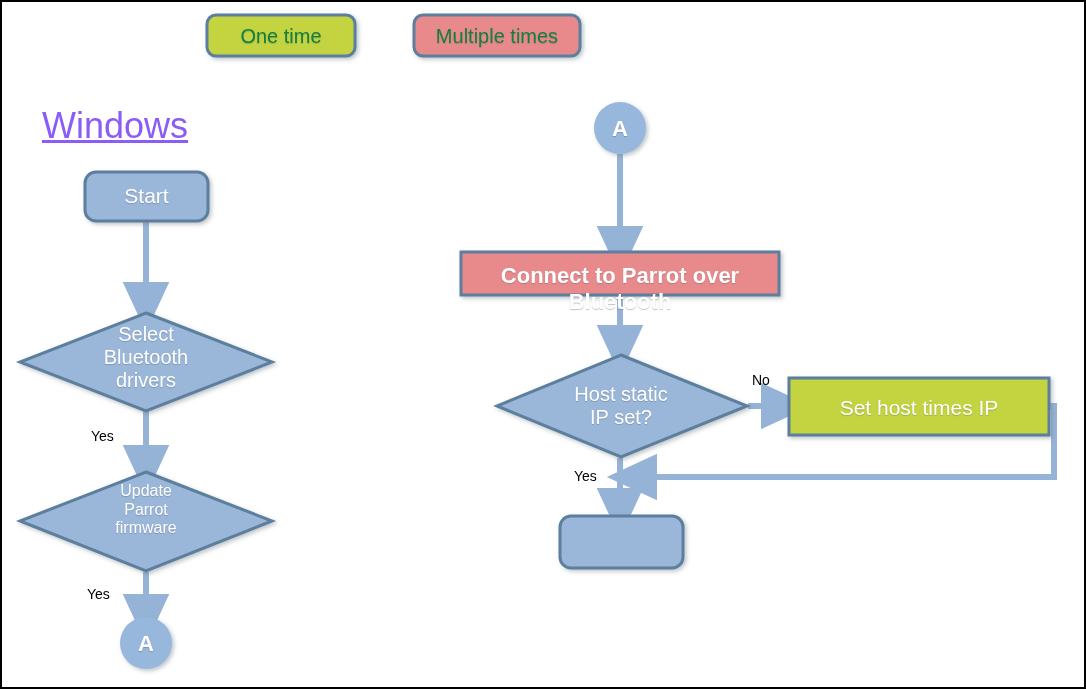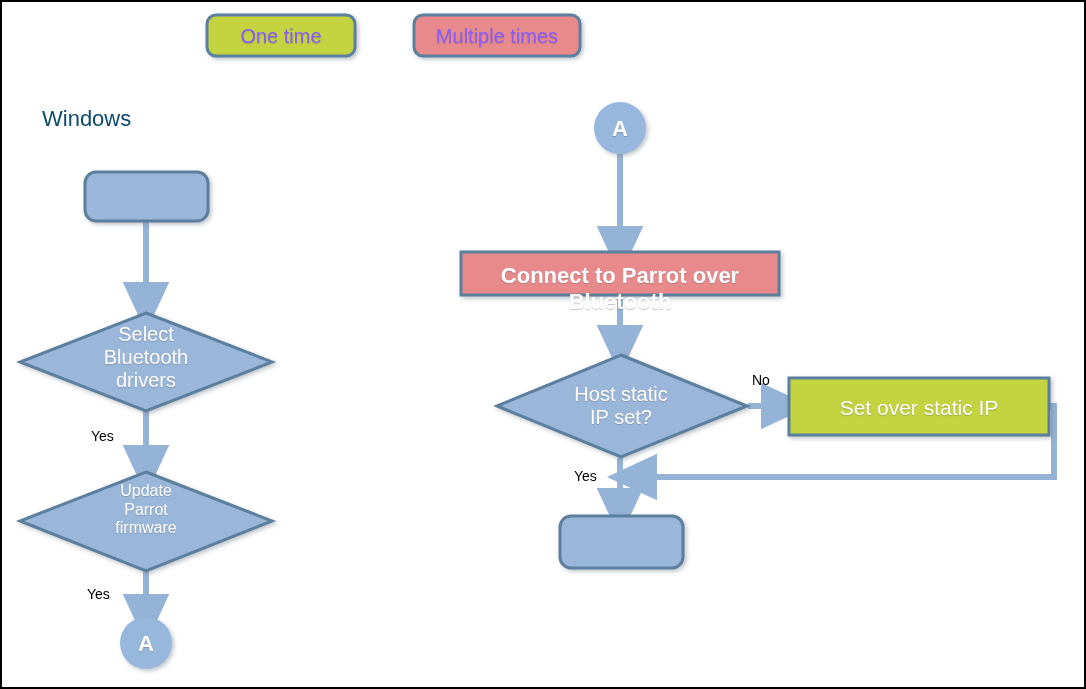--- a/index.html
+++ b/index.html
@@ -38,28 +38,29 @@
   }
   .edge-label {
     position: absolute;
     color: #000000;
     font-size: 14px;
     line-height: 1;
     white-space: nowrap;
   }
   .section-title {
     position: absolute;
-    color: #0c4a6e;
-    font-size: 22px;
+    color: #8b5cf6;
+    font-size: 36px;
     line-height: 1;
     white-space: nowrap;
+    text-decoration: underline;
   }
   .legend-label {
     position: absolute;
-    color: #8b5cf6;
+    color: #15803d;
     font-size: 20px;
     line-height: 1;
     white-space: nowrap;
     text-align: center;
     pointer-events: none;
     text-shadow: 0 1px 1px rgba(80,90,100,0.35);
   }
 </style>
 </head>
 <body>
@@ -109,20 +110,21 @@
     <rect x="787" y="376" width="260" height="57" fill="#c3d440" stroke="#5d7f9e" stroke-width="3" filter="url(#softshadow)"></rect>
 
     <rect x="558" y="514" width="123" height="52" rx="11" ry="11" fill="#9ab7d9" stroke="#5d7f9e" stroke-width="3" filter="url(#softshadow)"></rect>
   </svg>
 
   <div class="legend-label" style="left:205px; top:24px; width:148px;">One time</div>
   <div class="legend-label" style="left:412px; top:24px; width:166px;text-align:center;">Multiple times</div>
 
   <div class="section-title" style="left:40px; top:106px;">Windows</div>
 
+  <div class="node-label" style="left:83px; top:182px; width:123px; font-size:21px;">Start</div>
 
   <div class="node-label" style="left:84px; top:321px; width:120px; font-size:20px;">Select
 Bluetooth
 drivers</div>
 
   <div class="node-label" style="left:84px; top:480px; width:120px; font-size:16px;">Update
 Parrot
 firmware</div>
 
   <div class="node-label" style="left:118px; top:629px; width:52px; font-size:22px; font-weight:bold;">A</div>
@@ -131,20 +133,20 @@
 
   <div class="edge-label" style="left:85px; top:585px;">Yes</div>
 
   <div class="node-label" style="left:592px; top:114px; width:52px; font-size:22px; font-weight:bold;">A</div>
 
   <div class="node-label" style="left:459px; top:261px; width:318px; font-size:22px;font-weight:bold;">Connect to Parrot over Bluetooth</div>
 
   <div class="node-label" style="left:559px; top:381px; width:120px; font-size:20px;">Host static
 IP set?</div>
 
-  <div class="node-label" style="left:787px; top:394px; width:260px; font-size:21px;">Set over static IP</div>
+  <div class="node-label" style="left:787px; top:394px; width:260px; font-size:21px;">Set host times IP</div>
 
 
   <div class="edge-label" style="left:750px; top:371px;">No</div>
 
   <div class="edge-label" style="left:572px; top:467px;">Yes</div>
 
 </div>
 
 </body></html>

